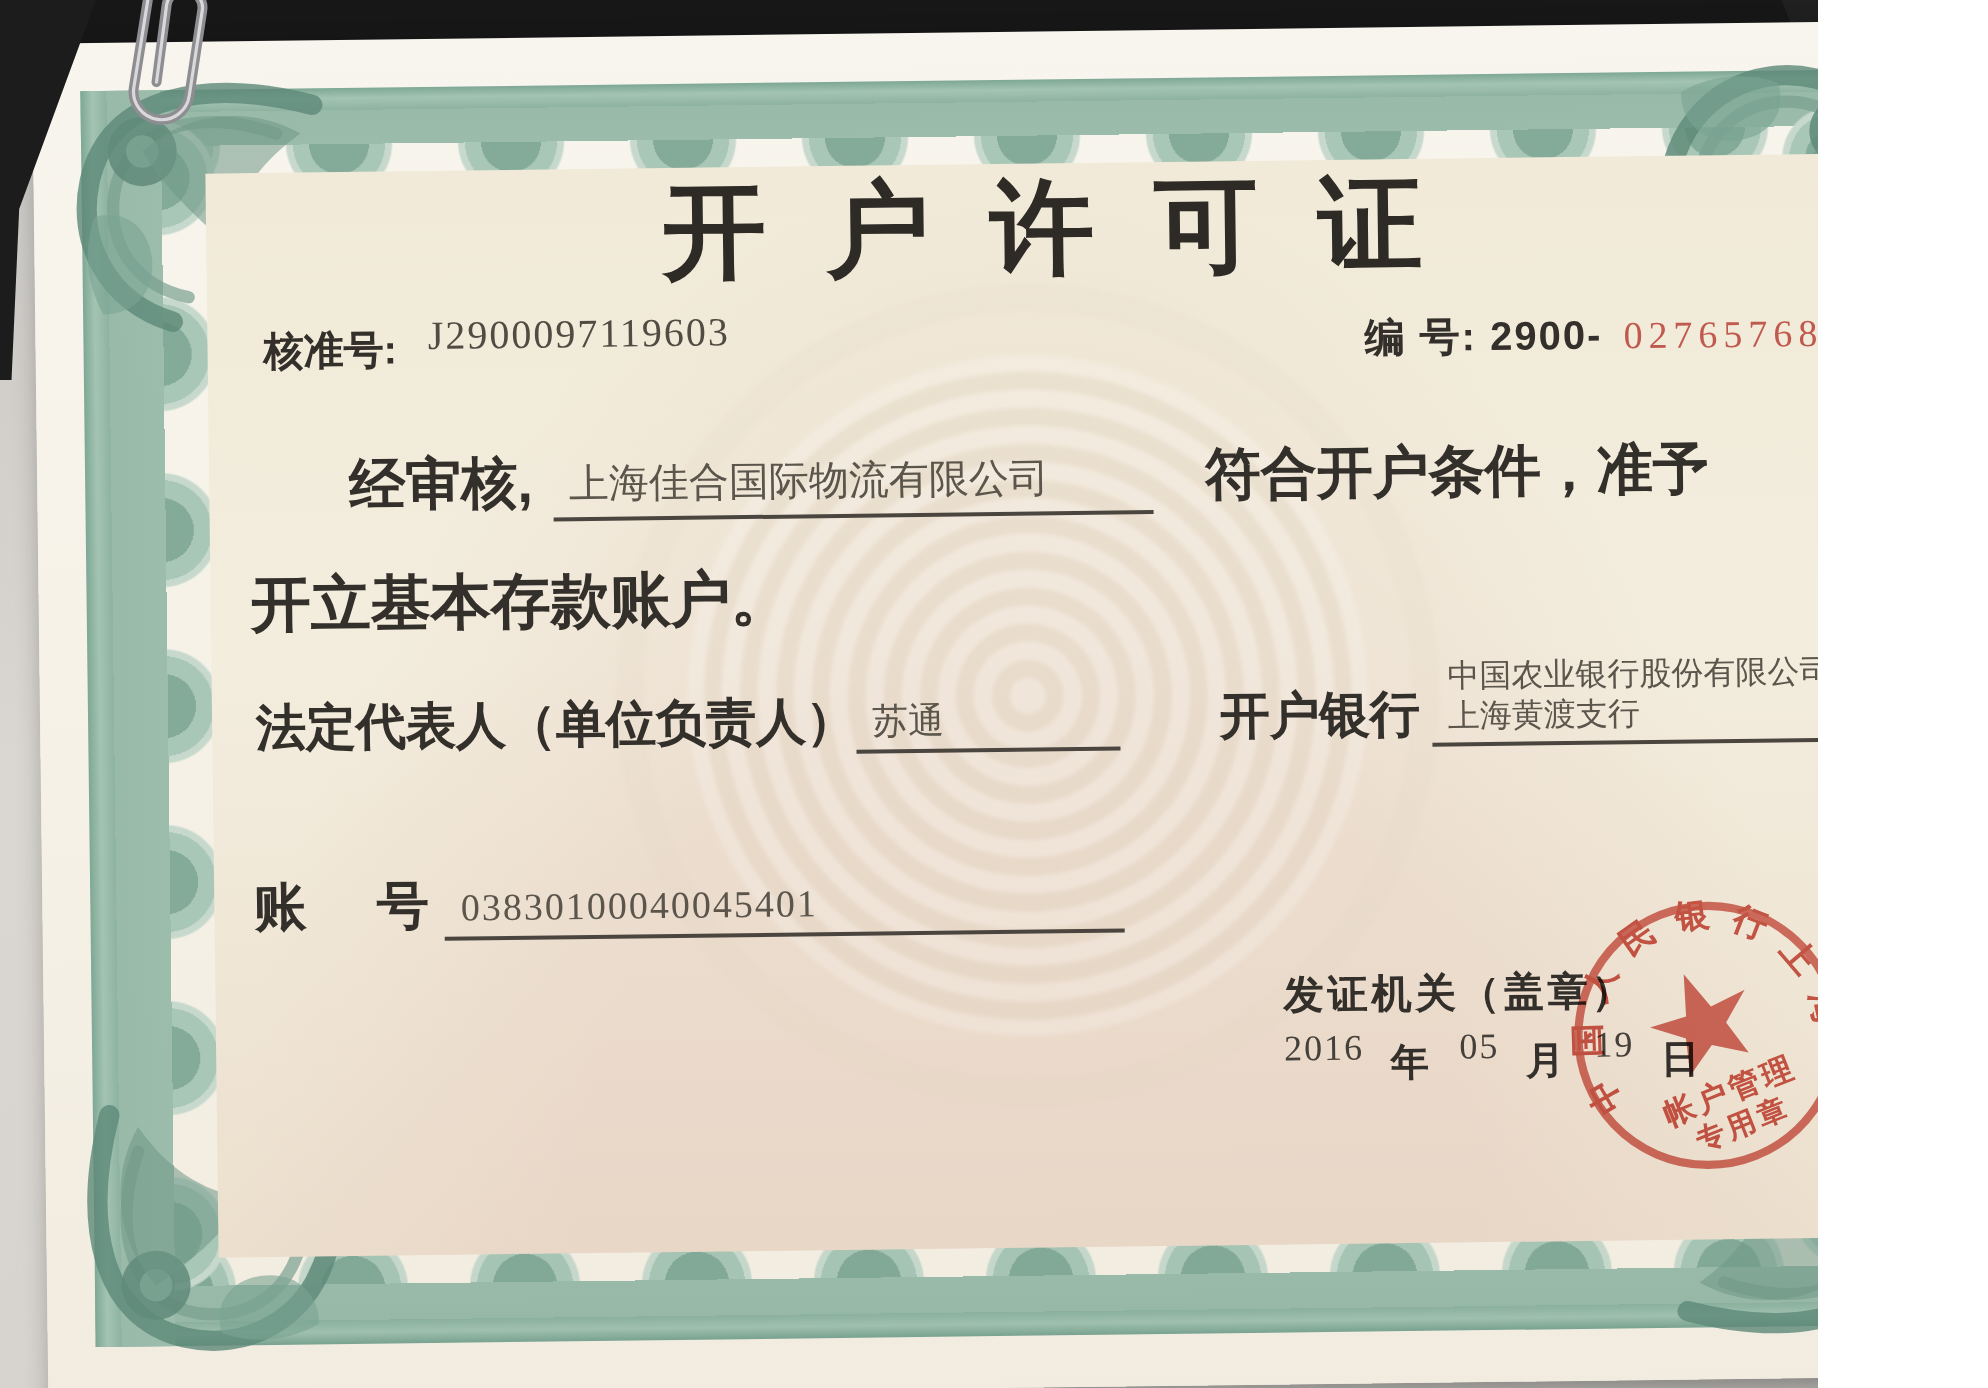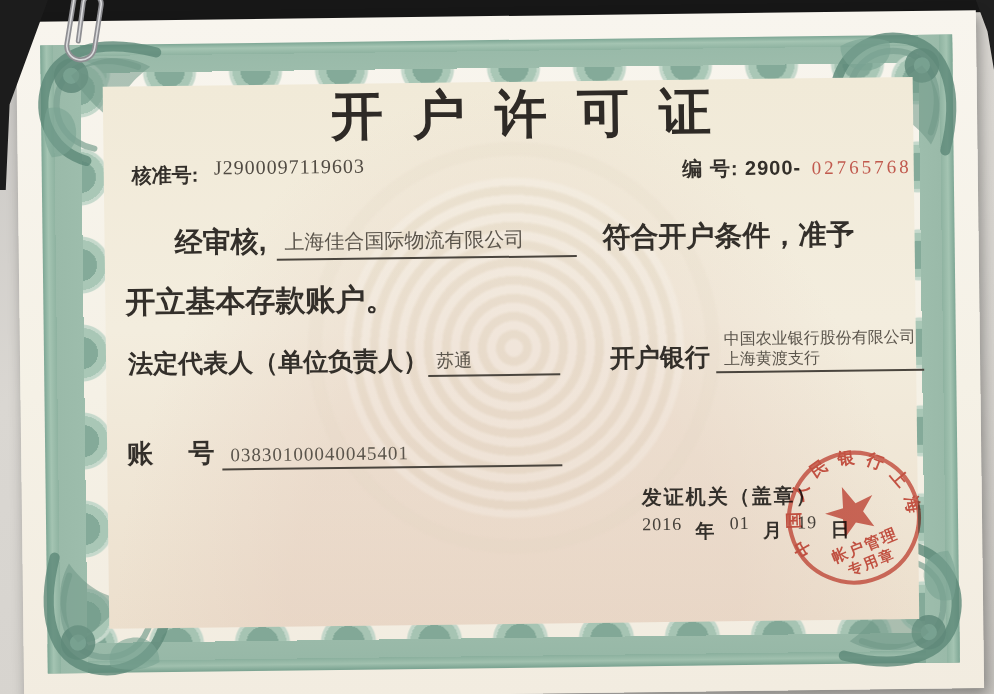--- a/index.html
+++ b/index.html
@@ -1,21 +1,21 @@
 <!DOCTYPE html>
 <html><head>
 <meta charset="utf-8">
 <style>
   * { margin:0; padding:0; box-sizing:border-box; }
   html,body { width:994px; height:694px; }
   body { font-family:"Liberation Sans", sans-serif; }
 
   
   .photo {
-    position:relative; width:994px; height:694px; overflow:hidden;
+    position:relative; width:909px; height:694px; overflow:hidden;
     background:linear-gradient(155deg,#c8c6c3 0%,#dad7d2 35%,#d6d3ce 70%,#c9c6c1 100%);
   }
   .dark-top { position:absolute; left:0; top:0; width:100%; height:22px; background:#171717;
     clip-path:polygon(0 0,100% 0,100% 55%,60% 75%,18% 100%,0 100%); }
   .dark-left { position:absolute; left:0; top:0; width:48px; height:190px; background:#1c1c1c;
     clip-path:polygon(0 0,100% 0,20% 55%,12% 100%,0 100%); }
   .dark-tr { position:absolute; right:0; top:0; width:26px; height:70px; background:#202020;
     clip-path:polygon(30% 0,100% 0,100% 100%,75% 45%); }
 
   
@@ -221,21 +221,21 @@
       <div class="row-account">
         <span class="lab">账 号</span>
         <span class="fill acct-line">03830100040045401</span>
       </div>
 
       <div class="issuer-block">
         <div class="issuer-label">发证机关（盖章）</div>
         <div class="date-row">
           <span class="num">2016</span>
           <span class="unit">年</span>
-          <span class="num">01</span>
+          <span class="num">05</span>
           <span class="unit">月</span>
           <span class="num">19</span>
           <span class="unit">日</span>
         </div>
       </div>
     </div>
 
     <div class="seal">
       <svg viewBox="0 0 140 140">
         <circle cx="70" cy="70" r="63" fill="none" stroke="#cb4a3d" stroke-width="4" opacity=".85"></circle>

